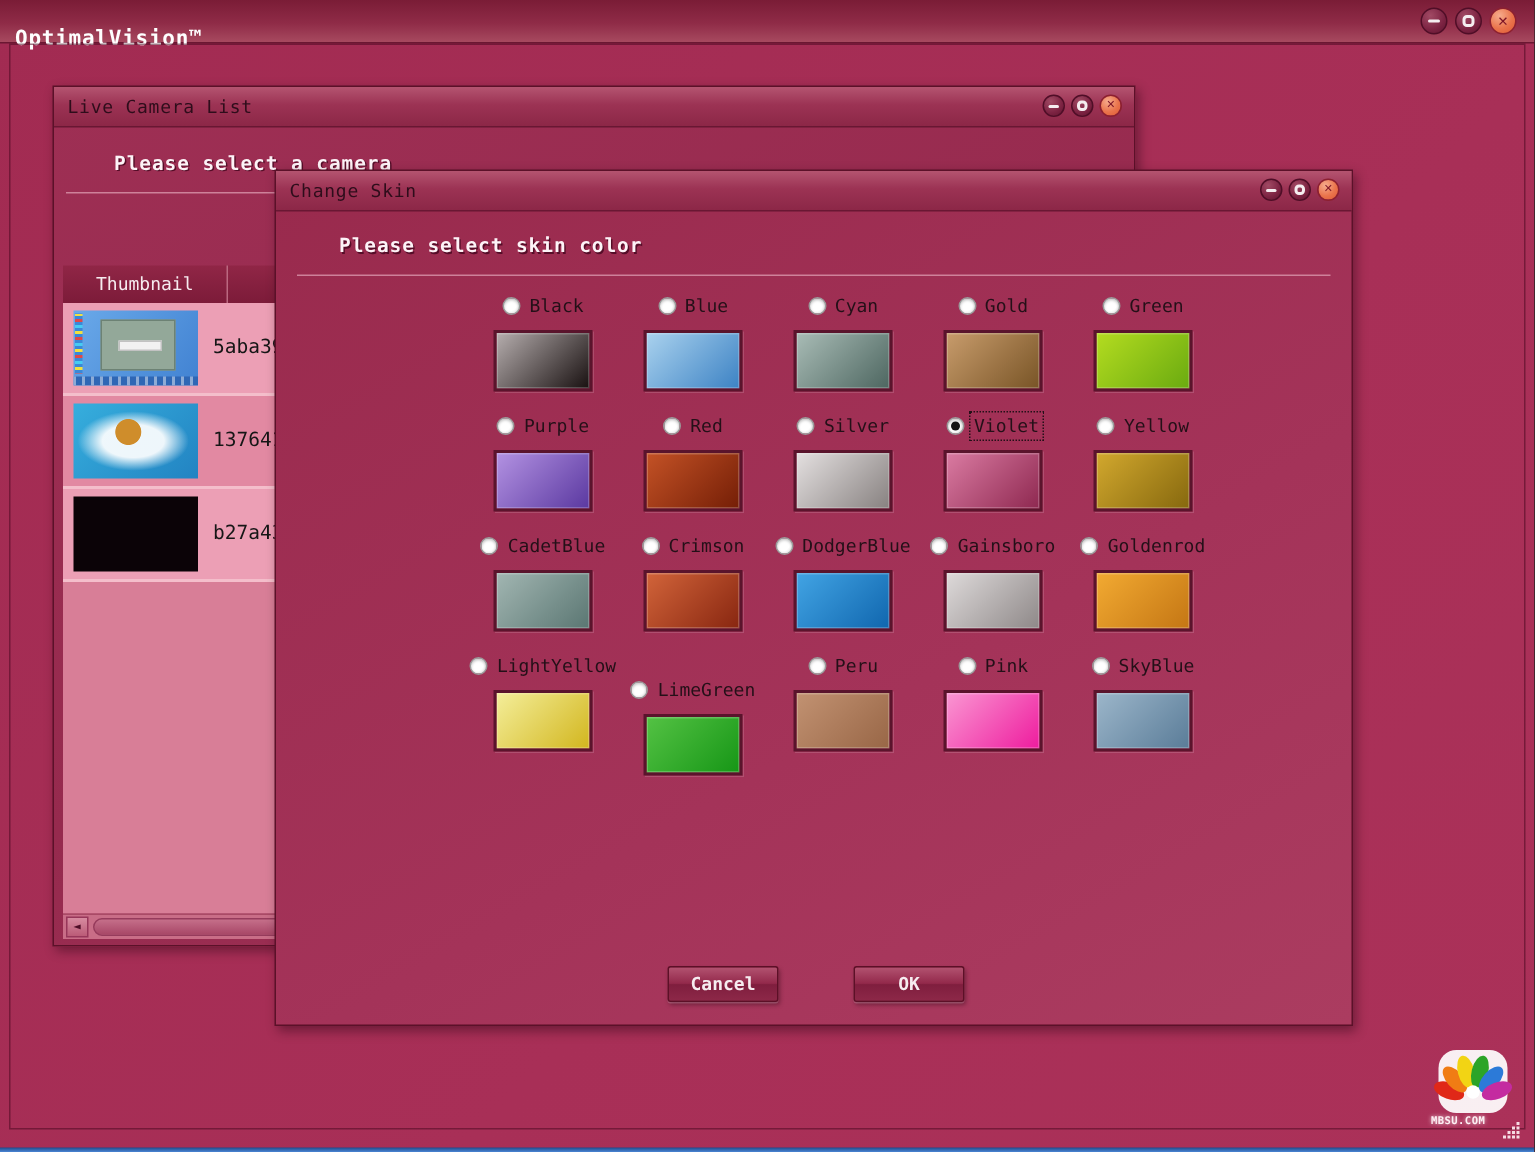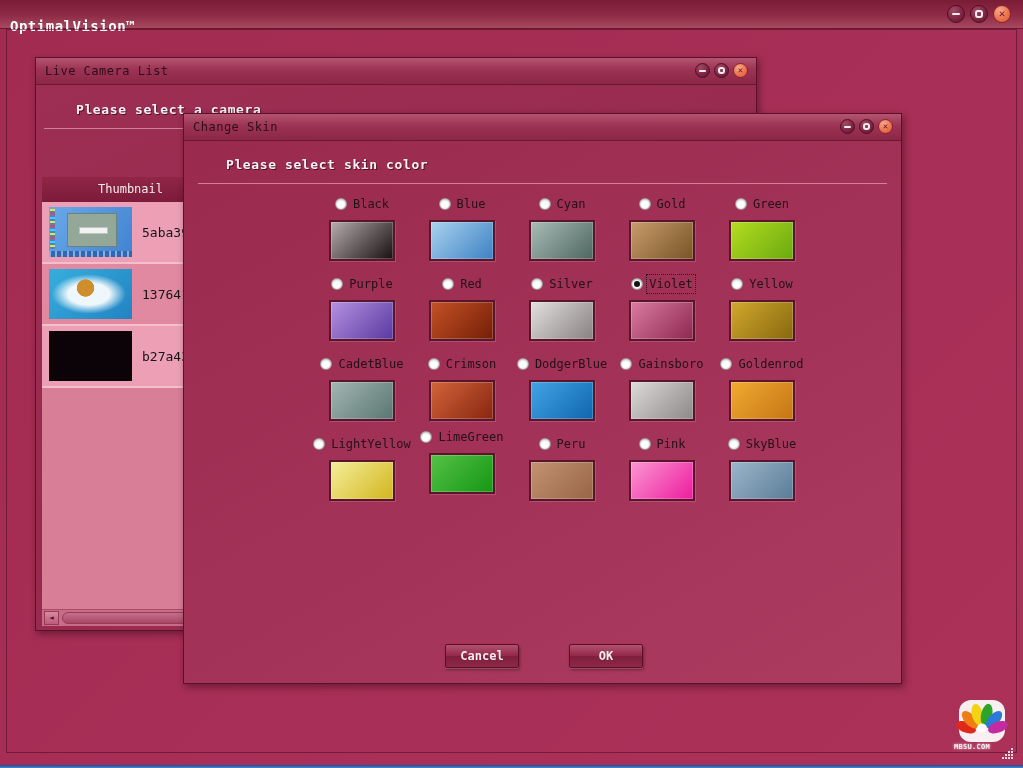--- a/index.html
+++ b/index.html
@@ -37,21 +37,21 @@
   .hrule{position:absolute;height:1px;background:#d791a7;opacity:.85;}
   
   .camera-window{left:35px;top:57px;width:722px;height:574px;
     background:linear-gradient(155deg,#9e2f54 0%,#962a4e 55%,#a03358 100%);}
   .search-input{position:absolute;left:12px;top:87px;width:188px;height:22px;box-sizing:border-box;
     background:#f1c4d1;border:1px solid #bb6d85;font:12px "DejaVu Sans Mono",monospace;color:#3a2a30;padding:0 6px;outline:none;}
   .search-input::placeholder{color:#8f8a8e;font-style:italic;}
   .thead{position:absolute;left:6px;top:119px;width:709px;height:25px;
     background:linear-gradient(180deg,#902646 0%,#7c1b39 100%);border-bottom:1px solid #5e132d;}
   .thcol{display:inline-block;width:110px;line-height:25px;text-align:center;color:#f6ebef;font-size:12px;
-    border-right:1px solid #bb6880;box-sizing:border-box;margin-left:34px;}
+    border-right:1px solid #bb6880;box-sizing:border-box;}
   .camlist{position:absolute;left:6px;top:144px;width:709px;height:407px;background:#d87e97;}
   .cam-row{position:absolute;left:0;width:100%;height:60px;background:#ec9fb5;border-bottom:2px solid #f4becb;}
   .cam-row.alt{background:#e289a2;}
   .thumb{position:absolute;left:7px;top:5px;width:83px;height:50px;overflow:hidden;}
   .cam-id{position:absolute;left:100px;top:50%;transform:translateY(-50%);font-size:13px;color:#161616;}
   .thumb-desktop{background:linear-gradient(125deg,#6aa9e9 0%,#4182d2 100%);}
   .td-icons{position:absolute;left:1px;top:2px;bottom:8px;width:5px;
     background:repeating-linear-gradient(180deg,#f0e040 0 2px,#3a88d8 2px 4px,#e04848 4px 6px,#3a88d8 6px 8px,#46ccf2 8px 10px,#3a88d8 10px 12px);}
   .td-win{position:absolute;left:22%;top:12%;width:58%;height:64%;background:#93a899;border:1px solid #6d8274;}
   .td-win::after{content:'';position:absolute;left:22%;top:42%;width:56%;height:14%;background:#f2f2f2;border:1px solid #c2c2c2;}
@@ -263,21 +263,21 @@
           </div>
           <div class="swatch" style="background:linear-gradient(135deg,#f2aa32,#c47614)"></div>
         </div>
         <div class="skin-cell" style="left: 128px; top: 322px;">
           <div class="radio-row">
             <span class="radio"></span>
             <span class="opt-label">LightYellow</span>
           </div>
           <div class="swatch" style="background:linear-gradient(135deg,#f4ee9a,#d2b61e)"></div>
         </div>
-        <div class="skin-cell" style="left: 228px; top: 315px;">
+        <div class="skin-cell" style="left: 228px; top: 338px;">
           <div class="radio-row">
             <span class="radio"></span>
             <span class="opt-label">LimeGreen</span>
           </div>
           <div class="swatch" style="background:linear-gradient(135deg,#54c244,#169616)"></div>
         </div>
         <div class="skin-cell" style="left: 328px; top: 322px;">
           <div class="radio-row">
             <span class="radio"></span>
             <span class="opt-label">Peru</span>

